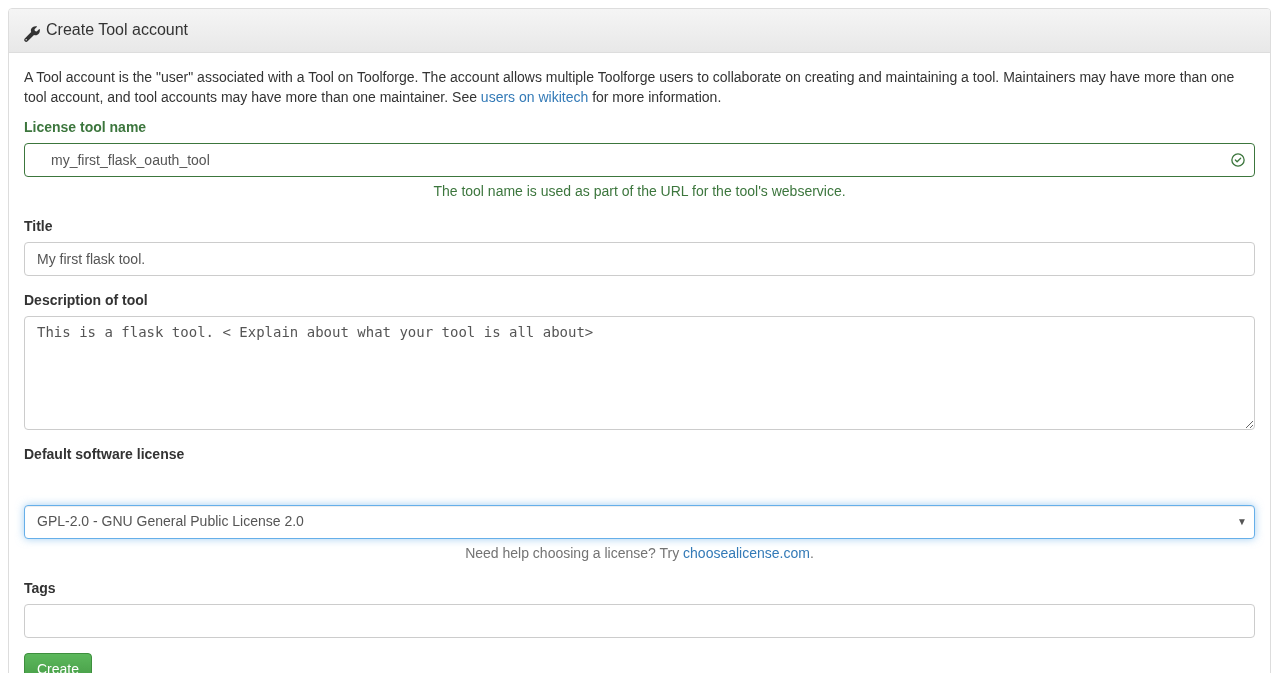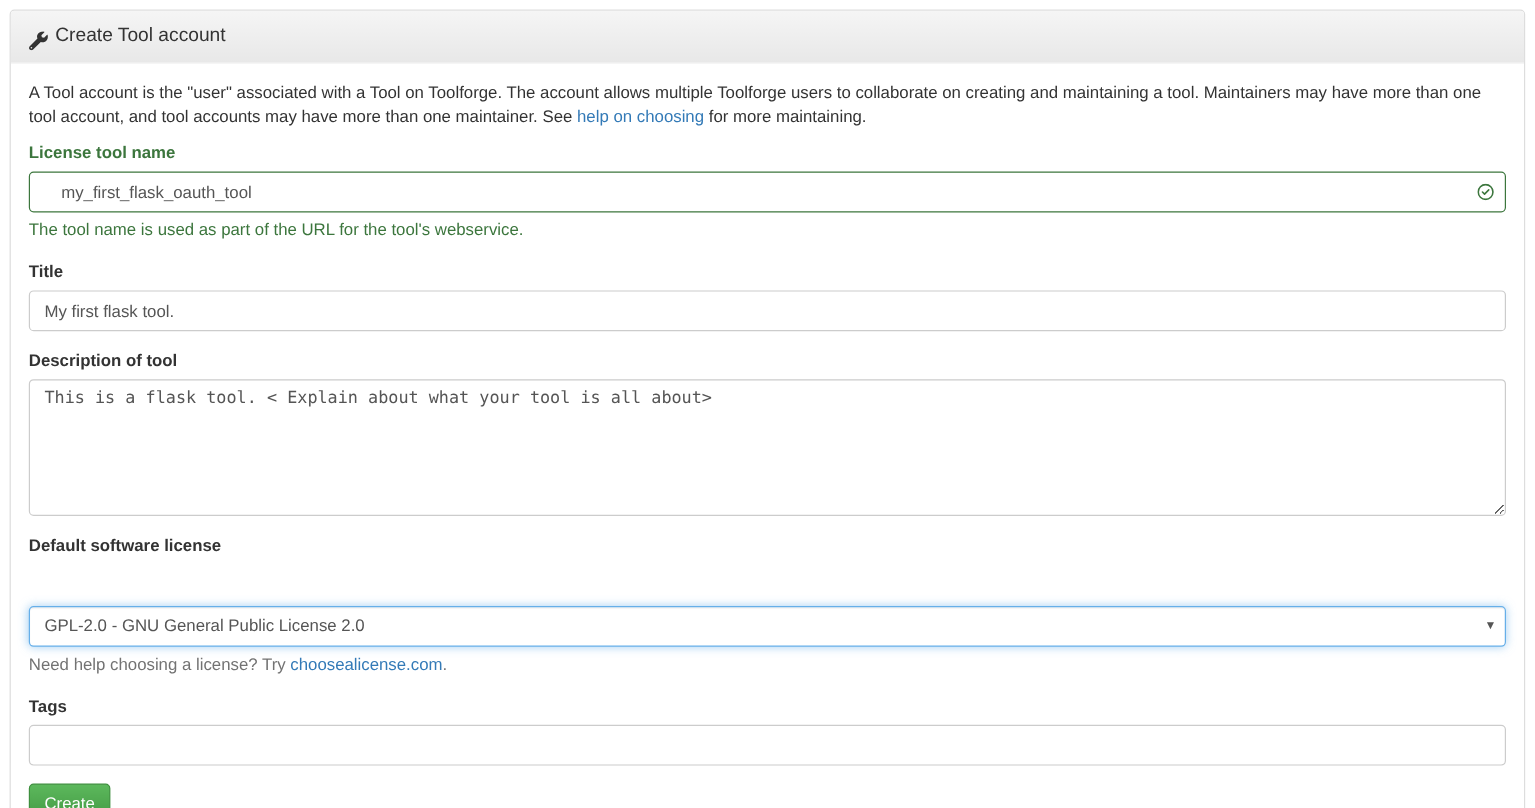--- a/index.html
+++ b/index.html
@@ -56,20 +56,21 @@
     background-color: #fff;
     border: 1px solid #ccc;
     border-radius: 4px;
   }
   textarea.form-control { height: auto; resize: both; }
   .help-block {
     display: block;
     margin-top: 5px;
     margin-bottom: 10px;
     color: #737373;
+    text-align: center;
   }
   .input-wrap { position: relative; }
   .input-feedback {
     position: absolute;
     top: 0; right: 0;
     width: 34px; height: 34px;
     display: flex;
     align-items: center;
     justify-content: center;
     color: #3c763d;
@@ -120,22 +121,22 @@
       <svg width="16" height="16" viewBox="0 0 16 16" fill="#333">
         <path d="M15.7 3.2c-.2-.2-.5-.2-.7 0l-2.3 2.3-1.8-.4-.4-1.8 2.3-2.3c.2-.2.2-.5 0-.7-.1-.1-.2-.1-.3-.1C10.2-.1 7.9 1 7.1 3.1c-.4 1-.3 2.1.1 3L.8 12.5c-.8.8-.8 2 0 2.8.8.8 2 .8 2.8 0L10 8.9c1 .4 2.1.5 3 .1 2.1-.8 3.2-3.1 2.8-5.3 0-.2-.1-.4-.1-.5zM2.2 14.5c-.4 0-.7-.3-.7-.7s.3-.7.7-.7.7.3.7.7-.3.7-.7.7z"></path>
       </svg>
     </span>
     <span>Create Tool account</span>
   </div>
 
   <div class="panel-body">
     <p>
       <span>A Tool account is the "user" associated with a Tool on Toolforge. The account allows multiple Toolforge users to collaborate on creating and maintaining a tool. Maintainers may have more than one tool account, and tool accounts may have more than one maintainer. See </span>
-      <a href="#">help on choosing</a>
-      <span> for more maintaining.</span>
+      <a href="#">users on wikitech</a>
+      <span> for more information.</span>
     </p>
 
     
     <div class="form-group has-success">
       <label>License tool name</label>
       <div class="input-wrap">
         <input type="text" class="form-control" style="padding-right: 34px;" value="my_first_flask_oauth_tool">
         <span class="input-feedback ok-icon">
           <svg width="14" height="14" viewBox="0 0 16 16">
             <circle cx="8" cy="8" r="7" fill="none" stroke="#3c763d" stroke-width="1.5"></circle>

